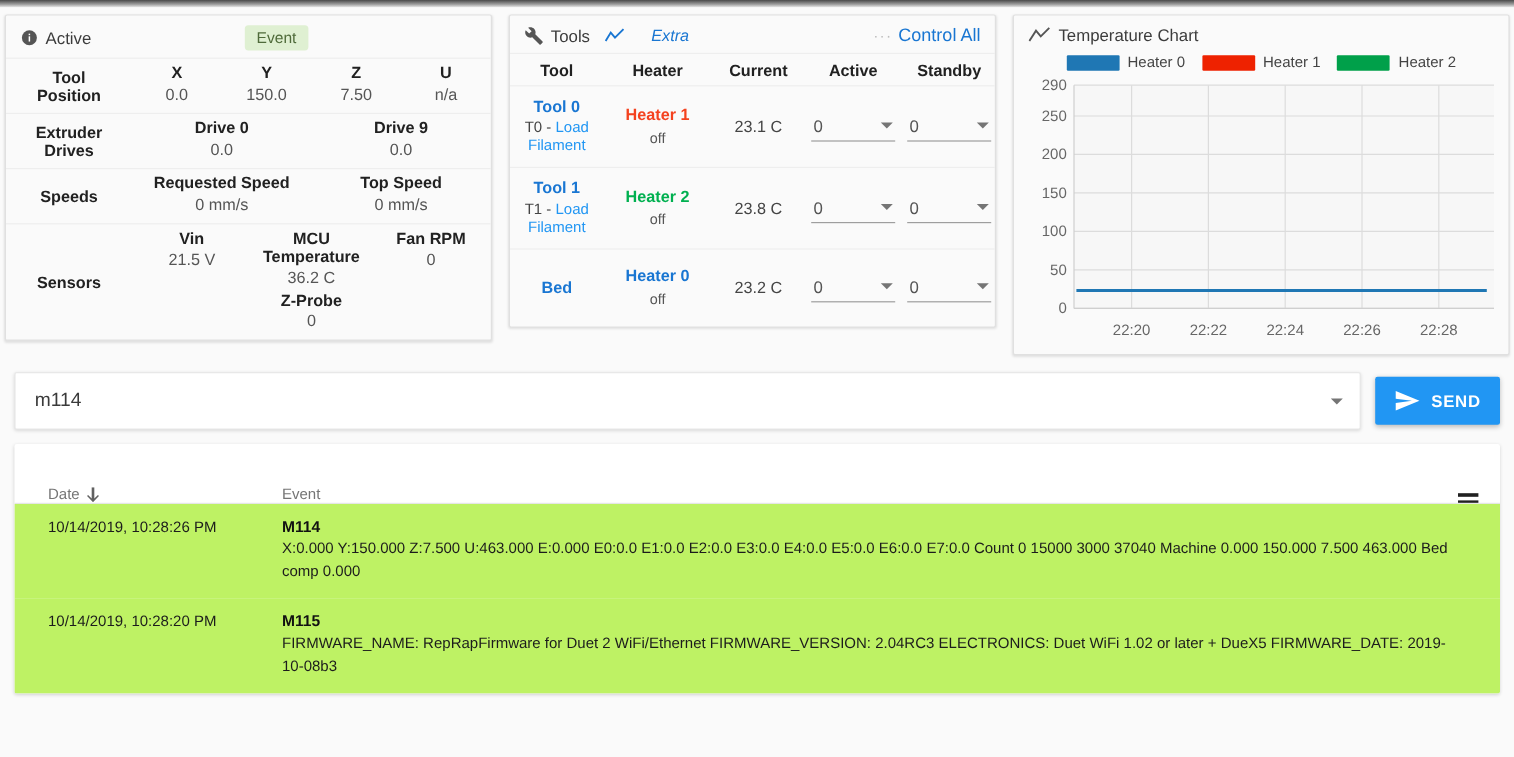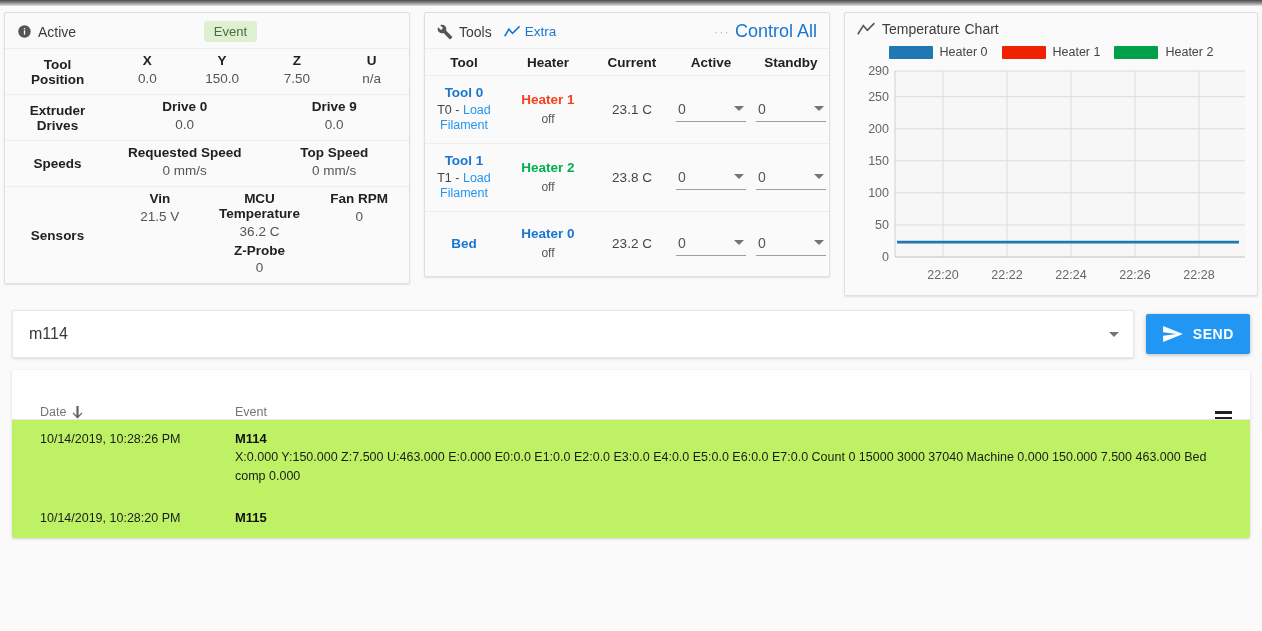--- a/index.html
+++ b/index.html
@@ -316,24 +316,24 @@
         <svg width="16" height="16" viewBox="0 0 24 24">
             <path fill="#555" d="M22.7 19l-9.1-9.1c.9-2.3.4-5-1.5-6.9-2-2-5-2.4-7.4-1.3L9 6 6 9 1.6 4.7C.4 7.1.9 10.1 2.9 12.1c1.9 1.9 4.6 2.4 6.9 1.5l9.1 9.1c.4.4 1 .4 1.4 0l2.3-2.3c.5-.4.5-1.1.1-1.4z"></path>
           </svg>
       </span>
       <span class="ttl">Tools</span>
       <span style="display:inline-flex; margin-left:12px;">
         <svg width="17" height="14" viewBox="0 0 24 18">
             <polyline points="1,15 7,5 12,11 22,1" fill="none" stroke="#1976d2" stroke-width="2.2"></polyline>
           </svg>
       </span>
-      <span class="link" style="margin-left:4px; font-size:13.5px;">Extra</span>
+      <span class="link" style="margin-left:22px; font-size:13.5px;font-style:italic;">Extra</span>
       <span class="spacer"></span>
       <span class="dots">···</span>
-      <span class="link" style="font-size:18px;">Control All</span>
+      <span class="link" style="font-size:15px;">Control All</span>
     </div>
 
     <div class="tools-head">
       <div class="tcol-tool">Tool</div>
       <div class="tcol-heater">Heater</div>
       <div class="tcol-cur">Current</div>
       <div class="tcol-act">Active</div>
       <div class="tcol-stby">Standby</div>
     </div>
 
@@ -504,15 +504,16 @@
     <div class="c-event">
       <div class="ev-title">M114</div>
       <div class="ev-body">X:0.000 Y:150.000 Z:7.500 U:463.000 E:0.000 E0:0.0 E1:0.0 E2:0.0 E3:0.0 E4:0.0 E5:0.0 E6:0.0 E7:0.0 Count 0 15000 3000 37040 Machine 0.000 150.000 7.500 463.000 Bed comp 0.000</div>
     </div>
   </div>
 
   <div class="log-row">
     <div class="c-date">10/14/2019, 10:28:20 PM</div>
     <div class="c-event">
       <div class="ev-title">M115</div>
+      <div class="ev-body">FIRMWARE_NAME: RepRapFirmware for Duet 2 WiFi/Ethernet FIRMWARE_VERSION: 2.04RC3 ELECTRONICS: Duet WiFi 1.02 or later + DueX5 FIRMWARE_DATE: 2019-10-08b3</div>
     </div>
   </div>
 </div>
 
 </body></html>

